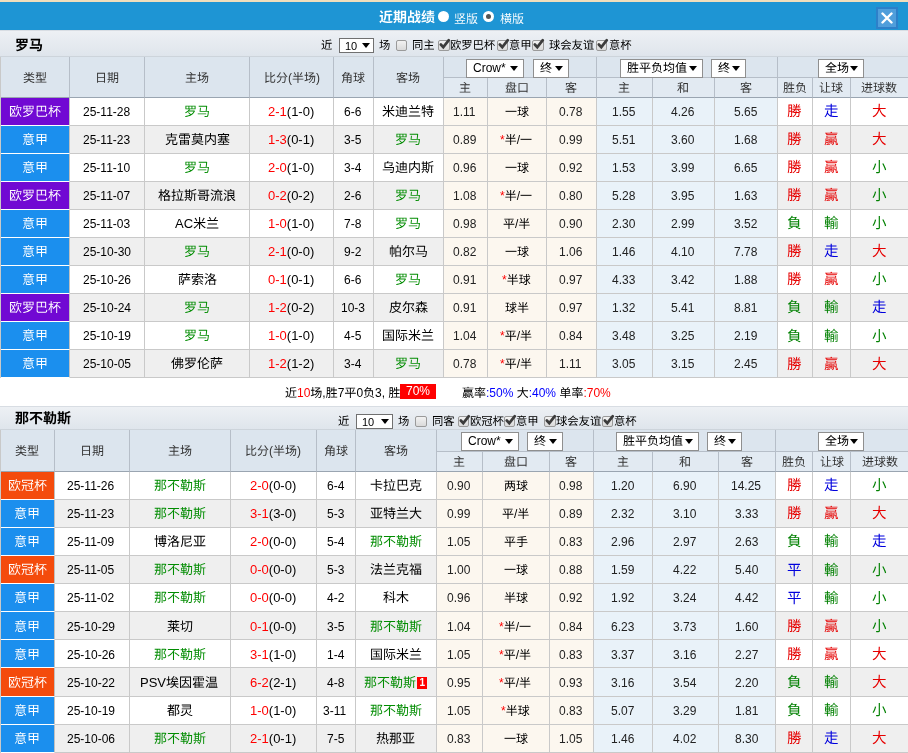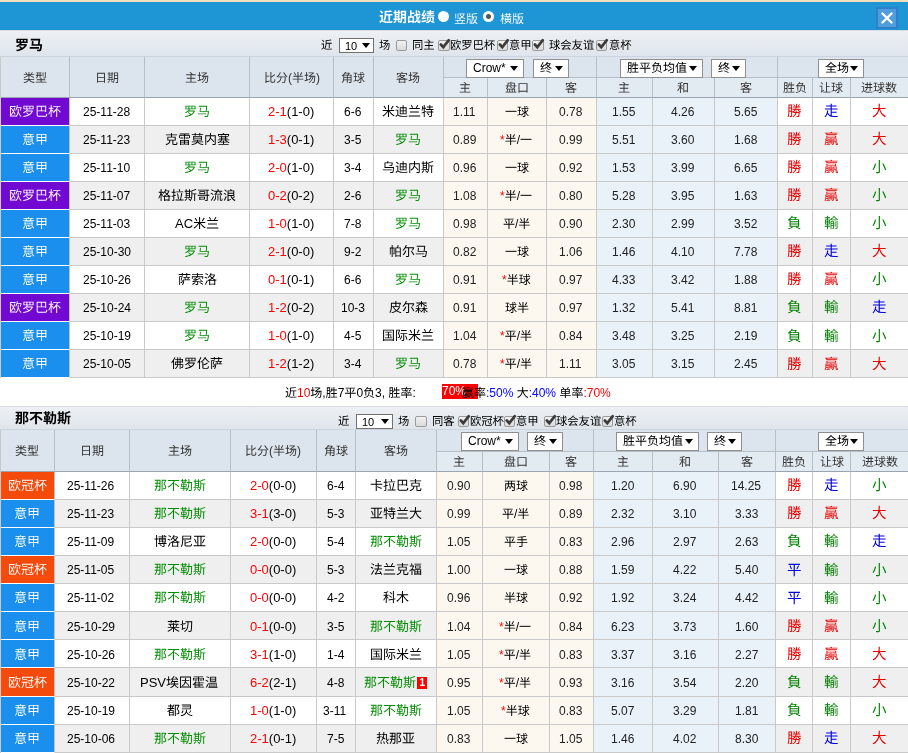--- a/index.html
+++ b/index.html
@@ -26,21 +26,21 @@
 td.hA{border-bottom:1px solid #9aa5b1}
 td.hB{background:#e2eaf2;border-bottom:1px solid #9aa5b1}
 td.hG{border-bottom:1px solid #b6bec8}
 td.d{background:#fff;border-right:1px solid #c9c9c9;border-bottom:1px solid #c9c9c9}
 td.d.alt{background:#efefef}
 td.bdg{border-right:1px solid #c0c0c0;border-bottom:1px solid #fff}
 td.od{background:#fcf7ef;border-right:1px solid #c9c9c9;border-bottom:1px solid #c9c9c9}
 td.mn{background:#e9f2f9;border-right:1px solid #c9c9c9;border-bottom:1px solid #c9c9c9}
 .rc{display:inline-block;vertical-align:middle;margin-left:1px;width:10px;height:12px;background:#f00;color:#fff;font-size:10px;font-weight:bold;line-height:12px;text-align:center}
 .summary{position:absolute;left:0;top:378px;width:908px;height:28px;background:#fff}
-.pbadge{position:absolute;left:442px;top:5.5px;width:36px;height:15px;background:#f00;display:flex;align-items:center;}
+.pbadge{position:absolute;left:400px;top:5.5px;width:36px;height:15px;background:#f00;display:flex;align-items:center;justify-content:center}
 </style></head><body>
 <svg width="0" height="0" style="position:absolute">
     <defs>
       <path id="g4e00" d="M44 -431H960V-349H44Z"></path>
       <path id="g4e0d" d="M69 -770H931V-693H69ZM559 -478 615 -526Q659 -497 708 -464Q757 -430 804 -394Q851 -358 892 -324Q932 -290 960 -261L899 -203Q872 -232 833 -267Q793 -303 747 -340Q701 -377 653 -413Q604 -448 559 -478ZM541 -743 622 -714Q566 -611 486 -513Q406 -415 307 -332Q209 -249 95 -189Q90 -199 80 -211Q71 -223 62 -235Q52 -247 44 -255Q126 -296 200 -350Q275 -405 339 -469Q403 -534 455 -603Q506 -673 541 -743ZM459 -544 540 -624V-623V78H459Z"></path>
       <path id="g4e24" d="M60 -770H942V-698H60ZM101 -559H872V-489H176V81H101ZM826 -559H901V-15Q901 20 891 39Q881 58 855 68Q828 77 782 79Q736 81 669 81Q666 64 659 42Q651 20 643 5Q679 6 711 7Q744 7 767 7Q791 6 801 6Q815 6 820 1Q826 -4 826 -16ZM333 -358 376 -409Q399 -383 423 -353Q447 -322 468 -294Q488 -265 500 -243L455 -183Q443 -206 423 -237Q402 -267 379 -299Q355 -331 333 -358ZM333 -723H406V-552Q406 -499 401 -437Q395 -374 379 -309Q362 -243 329 -180Q296 -117 241 -62Q236 -70 226 -80Q217 -89 207 -99Q197 -109 188 -114Q239 -163 268 -220Q297 -276 311 -335Q325 -395 329 -450Q333 -506 333 -552ZM591 -358 633 -409Q666 -372 701 -329Q737 -286 767 -245Q797 -204 814 -173L769 -115Q752 -148 722 -190Q693 -232 658 -277Q624 -321 591 -358ZM589 -723H662V-552Q662 -499 657 -437Q651 -374 635 -309Q618 -243 585 -180Q552 -117 497 -62Q491 -70 482 -80Q473 -89 462 -99Q452 -109 443 -114Q494 -163 524 -220Q553 -276 567 -335Q581 -395 585 -450Q589 -506 589 -552Z"></path>
       <path id="g4e3b" d="M103 -640H897V-567H103ZM149 -347H856V-274H149ZM56 -27H948V46H56ZM459 -581H540V11H459ZM374 -795 435 -836Q467 -814 503 -785Q538 -756 569 -727Q600 -699 620 -675L555 -628Q537 -651 507 -681Q476 -710 442 -741Q407 -771 374 -795Z"></path>
       <path id="g4e4c" d="M848 -377H921Q921 -377 921 -371Q921 -365 921 -357Q921 -348 921 -343Q914 -216 906 -138Q899 -59 888 -18Q878 24 862 41Q848 58 830 65Q812 71 786 74Q764 75 723 75Q683 75 638 72Q637 55 630 35Q624 15 613 1Q660 4 701 5Q741 6 758 6Q772 7 782 5Q791 3 799 -4Q811 -16 820 -55Q829 -94 836 -169Q843 -244 848 -364ZM57 -195H757V-128H57ZM432 -845 511 -833Q495 -799 477 -764Q458 -730 442 -705L378 -719Q392 -746 408 -782Q423 -817 432 -845ZM749 -737H826Q826 -737 825 -731Q825 -725 825 -717Q824 -708 823 -703Q818 -632 811 -586Q804 -541 795 -515Q786 -490 774 -477Q762 -465 745 -459Q728 -454 706 -453Q686 -452 650 -453Q614 -453 575 -456Q574 -470 569 -488Q564 -506 558 -519Q596 -515 630 -515Q664 -514 677 -514Q691 -514 699 -516Q707 -517 712 -524Q720 -532 727 -554Q733 -576 739 -618Q744 -660 749 -725ZM775 -737V-669H264V-377H876V-309H192V-737Z"></path>
       <path id="g4e9a" d="M45 -51H955V21H45ZM332 -746H412V-6H332ZM574 -746H654V-2H574ZM837 -563 909 -537Q887 -481 860 -421Q833 -361 806 -306Q778 -251 752 -207L685 -232Q711 -276 740 -333Q768 -390 794 -450Q819 -510 837 -563ZM83 -540 149 -563Q175 -510 203 -449Q230 -387 253 -330Q276 -274 289 -231L218 -201Q206 -244 184 -302Q161 -360 135 -423Q109 -485 83 -540ZM73 -780H932V-706H73Z"></path>
       <path id="g4f1a" d="M89 -337H918V-264H89ZM264 -530H741V-460H264ZM613 -191 676 -225Q721 -185 765 -139Q810 -92 846 -46Q883 0 905 38L838 79Q817 41 781 -7Q744 -54 700 -103Q657 -151 613 -191ZM504 -840 576 -809Q496 -693 372 -597Q248 -501 97 -431Q92 -441 82 -453Q72 -466 62 -477Q51 -489 42 -496Q140 -538 229 -592Q318 -646 388 -710Q459 -773 504 -840ZM516 -802Q547 -764 595 -723Q642 -681 702 -641Q762 -601 829 -567Q895 -532 963 -509Q955 -501 945 -490Q934 -478 926 -465Q917 -453 910 -443Q843 -470 778 -507Q712 -545 653 -589Q595 -632 546 -676Q498 -720 466 -759ZM157 58Q155 50 150 35Q146 21 141 6Q136 -9 131 -19Q148 -23 166 -37Q184 -50 207 -72Q219 -83 243 -107Q267 -132 296 -166Q325 -200 356 -239Q387 -279 413 -320L485 -274Q424 -192 354 -117Q284 -41 213 16V18Q213 18 204 22Q196 26 185 32Q174 38 166 45Q157 52 157 58ZM157 58 156 -2 210 -31 800 -76Q802 -60 806 -40Q811 -20 815 -8Q675 4 573 13Q472 21 403 27Q334 33 290 38Q246 42 220 45Q195 49 181 51Q167 54 157 58Z"></path>

